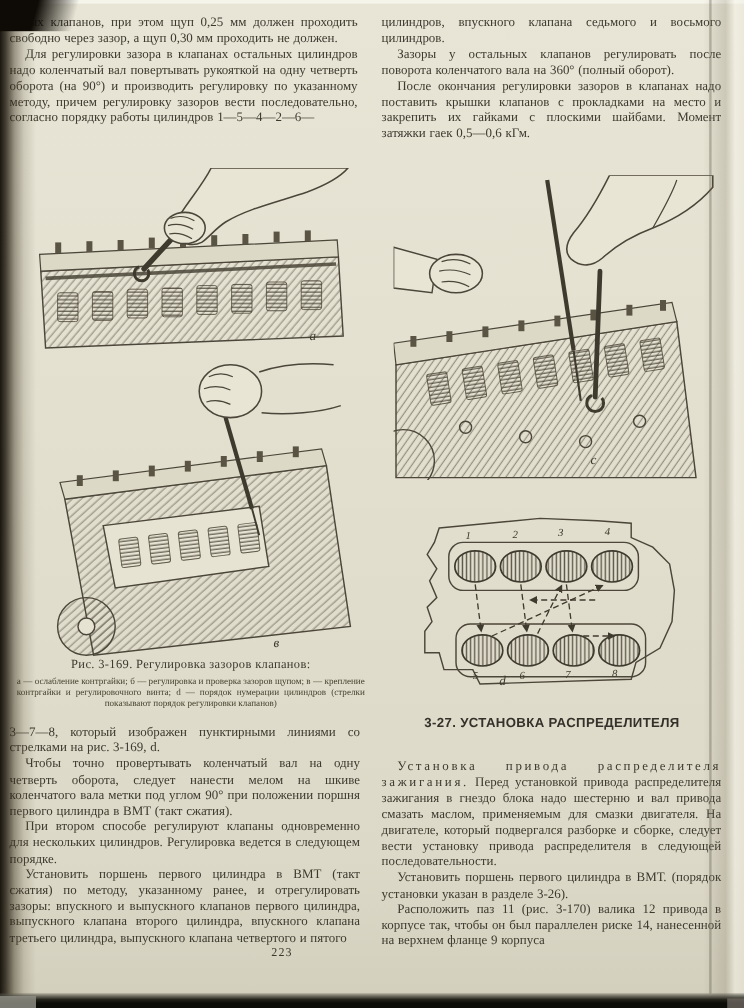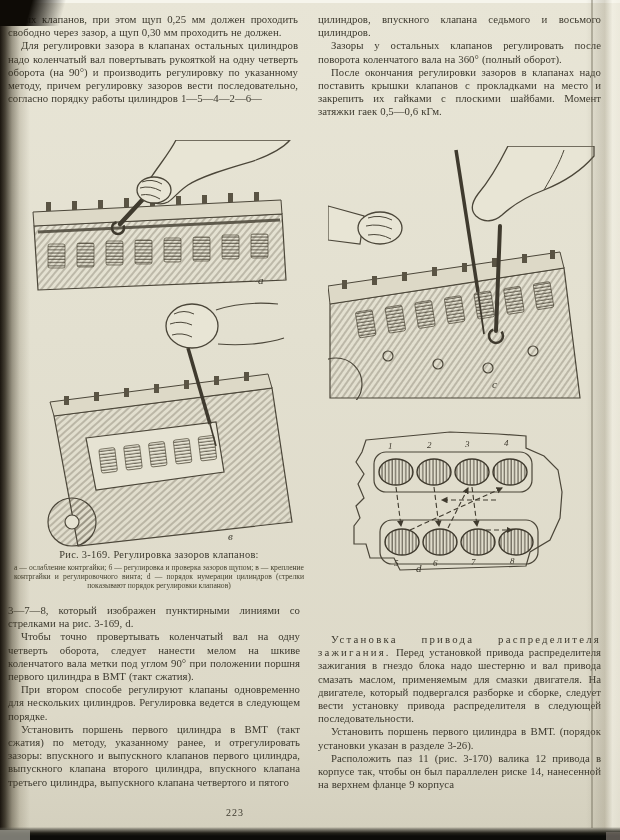--- a/index.html
+++ b/index.html
@@ -250,28 +250,29 @@
   </div>
 
   <div class="abs body-text" style="left:8px;top:604px;width:292px;">
     <p>3—7—8, который изображен пунктирными линиями со стрелками на рис. 3-169, d.</p>
     <p class="ind">Чтобы точно провертывать коленчатый вал на одну четверть оборота, следует нанести мелом на шкиве коленчатого вала метки под углом 90° при положении поршня первого цилиндра в ВМТ (такт сжатия).</p>
     <p class="ind">При втором способе регулируют клапаны одновременно для нескольких цилиндров. Регулировка ведется в следующем порядке.</p>
     <p class="ind">Установить поршень первого цилиндра в ВМТ (такт сжатия) по методу, указанному ранее, и отрегулировать зазоры: впускного и выпускного клапанов первого цилиндра, выпускного клапана второго цилиндра, впускного клапана третьего цилиндра, выпускного клапана четвертого и пятого</p>
   </div>
 
   <div class="abs sec-heading" style="left:318px;top:596px;width:284px;">
+    <div>3-27. УСТАНОВКА РАСПРЕДЕЛИТЕЛЯ</div>
   </div>
   <div class="abs body-text" style="left:318px;top:633px;width:283px;">
     <p class="ind"><span class="lead-spaced">Установка привода распределителя зажигания.</span><span> Перед установкой привода распределителя зажигания в гнездо блока надо шестерню и вал привода смазать маслом, применяемым для смазки двигателя. На двигателе, который подвергался разборке и сборке, следует вести установку привода распределителя в следующей последовательности.</span></p>
     <p class="ind">Установить поршень первого цилиндра в ВМТ. (порядок установки указан в разделе 3-26).</p>
     <p class="ind">Расположить паз 11 (рис. 3-170) валика 12 привода в корпусе так, чтобы он был параллелен риске 14, нанесенной на верхнем фланце 9 корпуса</p>
   </div>
 
-  <div class="abs page-num" style="left:200px;top:807px;width:70px;">223</div>
+  <div class="abs page-num" style="left:200px;top:789px;width:70px;">223</div>
 
   <div class="abs top-strip"></div>
   <div class="abs tl-wedge"></div>
   <div class="abs left-shadow"></div>
   <div class="abs right-shade"></div>
   <div class="abs spine-line"></div>
   <div class="abs bottom-band"></div>
   <div class="abs bl-gray"></div>
   <div class="abs br-gray"></div>
 

